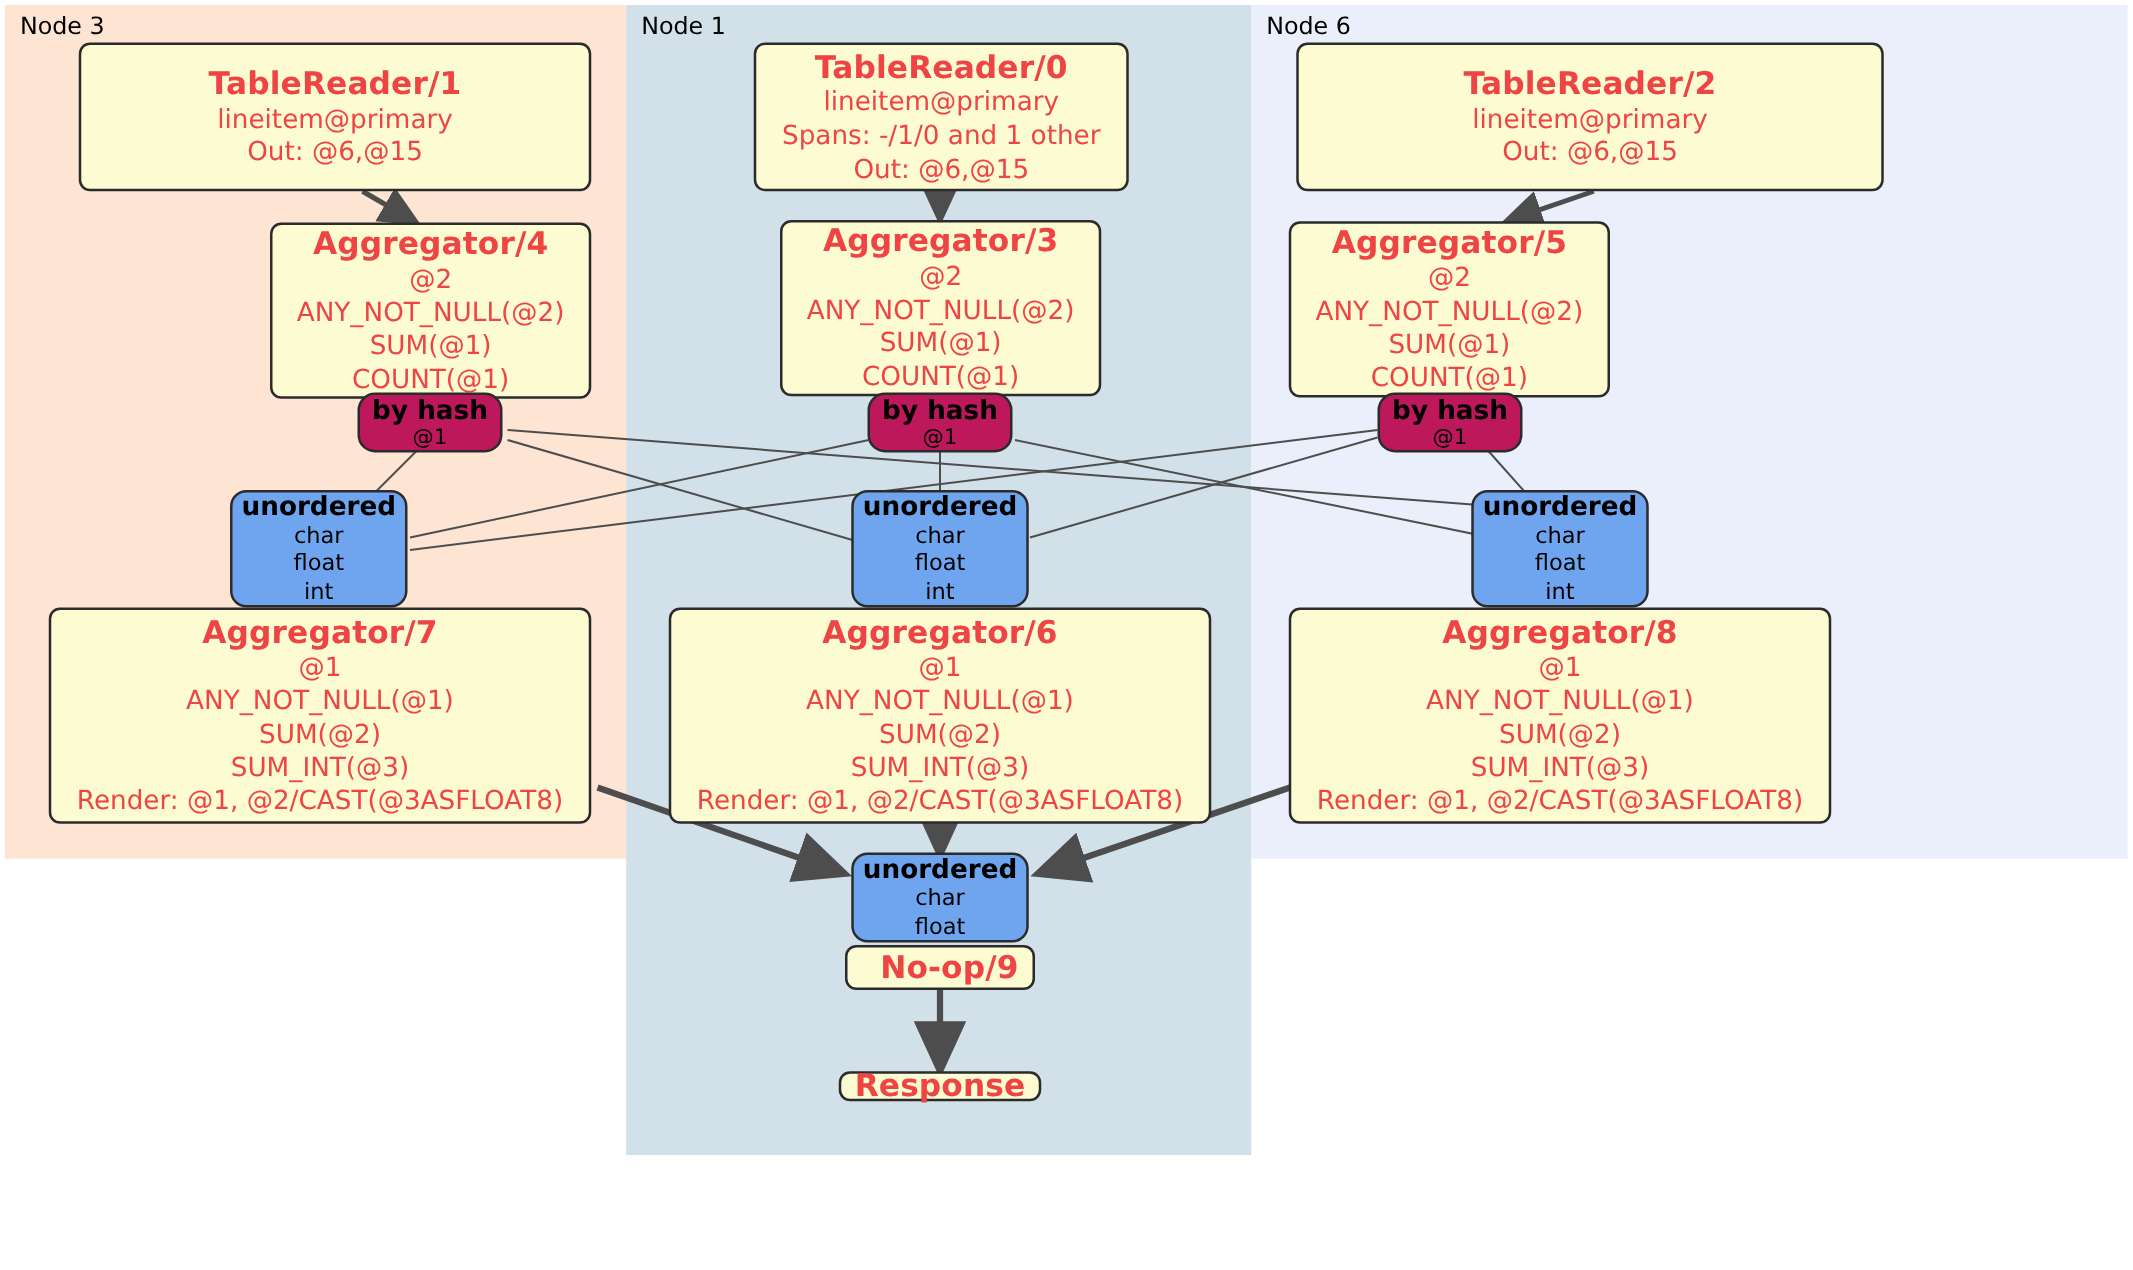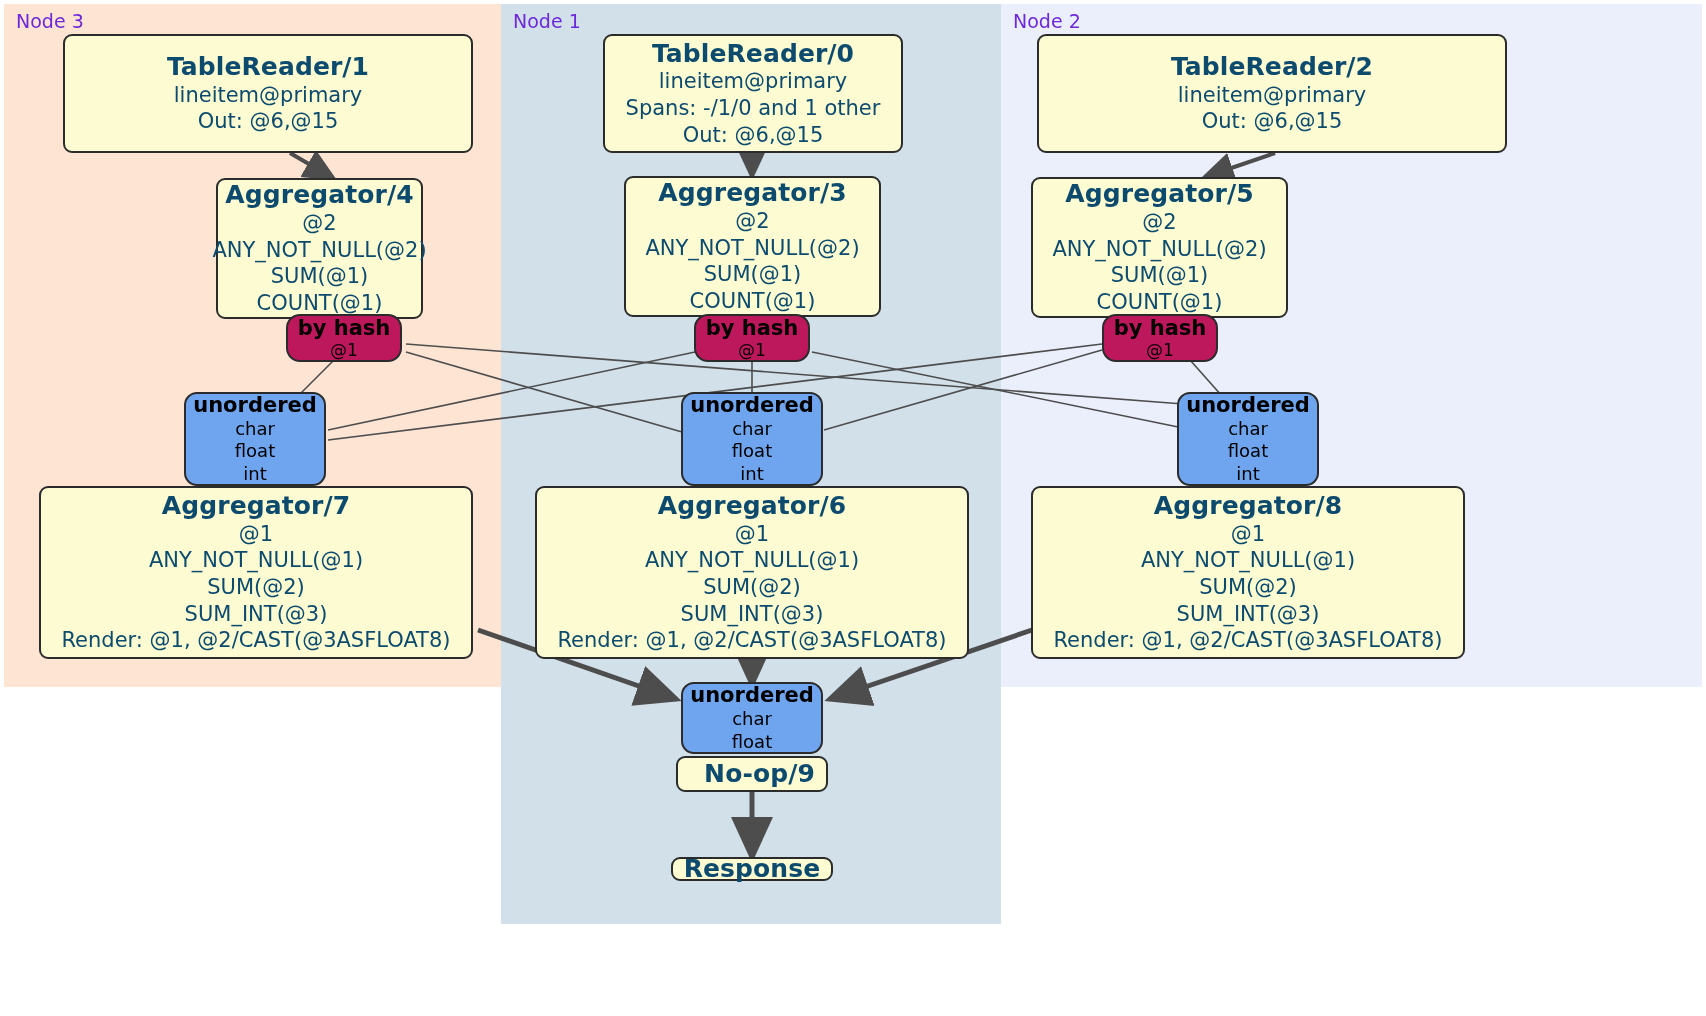--- a/index.html
+++ b/index.html
@@ -5,28 +5,28 @@
   html,body{margin:0;padding:0;background:#ffffff;}
   body{
     font-family:"DejaVu Sans","Liberation Sans",sans-serif;
     width:1706px;height:1016px;position:relative;overflow:hidden;
   }
   #stage{position:absolute;left:0;top:0;width:1706px;height:1016px;}
 
   .node-panel{position:absolute;box-sizing:border-box;}
   .node-label{
     position:absolute;left:12px;top:7px;
-    font-size:19px;color:#6d28d9;line-height:1.1;
+    font-size:19px;color:#000000;line-height:1.1;
     white-space:nowrap;
   }
 
   .gbox{
     position:absolute;box-sizing:border-box;
     background:#fcfbd2;border:2px solid #2b2b2b;border-radius:9px;
-    text-align:center;color:#0c4a6e;
+    text-align:center;color:#ef4444;
     display:flex;flex-direction:column;justify-content:center;align-items:center;
     padding:5px 9px;
   }
   .gbox .t{font-weight:bold;font-size:25px;line-height:1.18;letter-spacing:.1px;}
   .gbox .l{font-size:21px;line-height:1.27;white-space:nowrap;}
 
   .pill-hash{
     position:absolute;box-sizing:border-box;
     background:#be185d;border:2px solid #2b2b2b;border-radius:14px;
     display:flex;flex-direction:column;justify-content:center;align-items:center;
@@ -53,21 +53,21 @@
 
   <div class="node-panel" id="panel-node3" style="left:4px;top:4px;width:497px;height:683px;background:#fde4d3;">
     <span class="node-label">Node 3</span>
   </div>
 
   <div class="node-panel" id="panel-node1" style="left:501px;top:4px;width:500px;height:920px;background:#d2e0ea;">
     <span class="node-label">Node 1</span>
   </div>
 
   <div class="node-panel" id="panel-node2" style="left:1001px;top:4px;width:701px;height:683px;background:#eaeffb;">
-    <span class="node-label">Node 2</span>
+    <span class="node-label">Node 6</span>
   </div>
 
   <svg class="edges" viewBox="0 0 1706 1016">
     <defs>
       <marker id="ah" markerWidth="9" markerHeight="9" refX="7.2" refY="4.5" orient="auto" markerUnits="strokeWidth">
         <path d="M0,0.6 L8.4,4.5 L0,8.4 z" fill="#4d4d4d"></path>
       </marker>
       <marker id="ahs" markerWidth="10" markerHeight="10" refX="8" refY="5" orient="auto" markerUnits="strokeWidth">
         <path d="M0,0.8 L9.2,5 L0,9.2 z" fill="#4d4d4d"></path>
       </marker>
@@ -95,21 +95,21 @@
 
     <path d="M752,791 L752,857" stroke="#4d4d4d" stroke-width="5" fill="none" marker-end="url(#ahs)"></path>
   </svg>
 
   <div class="gbox" style="left:63px;top:34px;width:410px;height:119px;">
     <div class="t">TableReader/1</div>
     <div class="l">lineitem@primary</div>
     <div class="l">Out: @6,@15</div>
   </div>
 
-  <div class="gbox" style="left:216px;top:178px;width:207px;height:141px;">
+  <div class="gbox" style="left:216px;top:178px;width:257px;height:141px;">
     <div class="t">Aggregator/4</div>
     <div class="l">@2</div>
     <div class="l">ANY_NOT_NULL(@2)</div>
     <div class="l">SUM(@1)</div>
     <div class="l">COUNT(@1)</div>
   </div>
 
   <div class="pill-hash" style="left:286px;top:314px;width:116px;height:48px;">
     <div class="t">by hash</div>
     <div class="l">@1</div>

